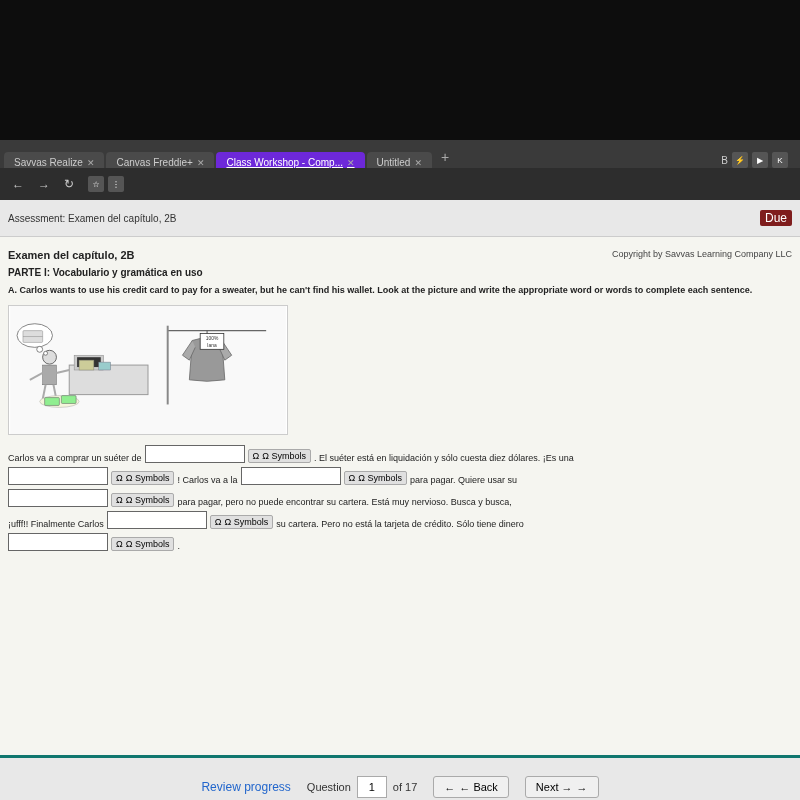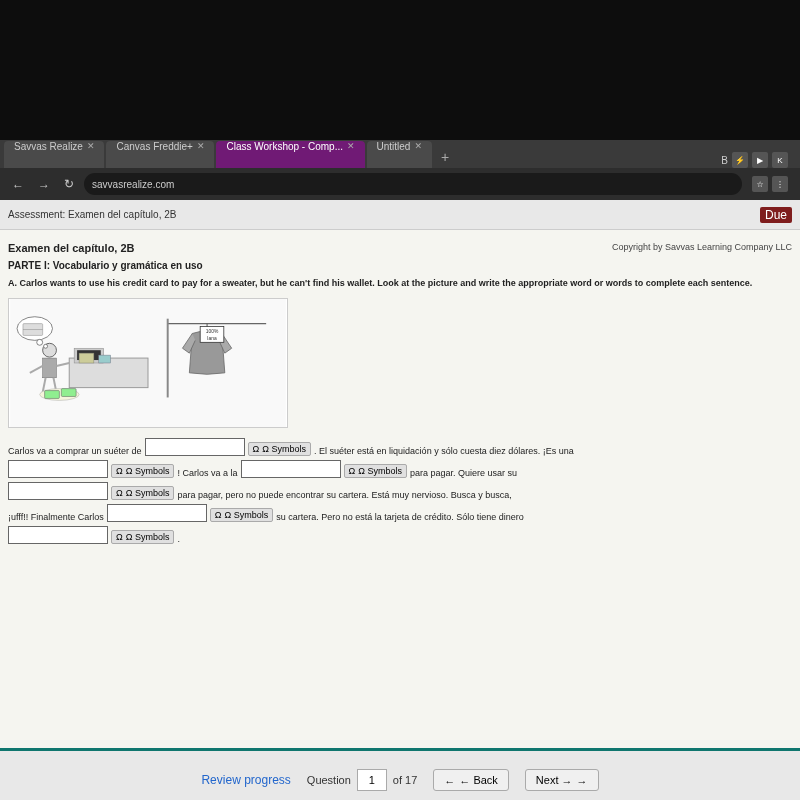--- a/index.html
+++ b/index.html
@@ -31,36 +31,37 @@
     .tab-bar {
       background: #3a3a3a;
       height: 28px;
       display: flex;
       align-items: flex-end;
       padding: 0 4px;
       gap: 2px;
     }
 
     .tab {
-      height: 27px;
+      height: 16px;
       padding: 0 10px;
       border-radius: 4px 4px 0 0;
       font-size: 10px;
       display: flex;
-      align-items: flex-start;
+      align-items: flex-end;
       gap: 4px;
       cursor: pointer;
       white-space: nowrap;
       overflow: hidden;
       max-width: 160px;
     }
 
     .tab.active {
-      background: #701a75;
+      background: #6d28d9;
       color: #fff;
+      text-decoration: underline;
     }
 
     .tab.inactive {
       background: #4a4a4a;
       color: #ccc;
     }
 
     .tab-close {
       font-size: 9px;
       color: #aaa;
@@ -119,21 +120,21 @@
       display: flex;
       align-items: center;
       justify-content: center;
       font-size: 8px;
       color: #fff;
     }
 
     
     .assessment-header {
       background: #e8e8e8;
-      height: 30px;
+      height: 37px;
       display: flex;
       align-items: center;
       padding: 0 8px;
       font-size: 10px;
       color: #333;
       border-bottom: 1px solid #ccc;
     }
 
     .due-badge {
       margin-left: auto;
@@ -315,23 +316,20 @@
       <span style="color:#ccc;font-size:10px;">B</span>
       <div class="ext-icon">⚡</div>
       <div class="ext-icon">▶</div>
       <div class="ext-icon">K</div>
     </div>
   </div>
   <div class="address-bar-row">
     <span class="browser-btn">←</span>
     <span class="browser-btn">→</span>
     <span class="browser-btn">↻</span>
-    <div class="address-bar">
-      <span>savvasrealize.com</span>
-    </div>
     <div class="browser-extensions">
       <div class="ext-icon">☆</div>
       <div class="ext-icon">⋮</div>
     </div>
   </div>
 </div>
 
 <div class="assessment-header">
   <span>Assessment: Examen del capítulo, 2B</span>
   <div class="due-badge">

